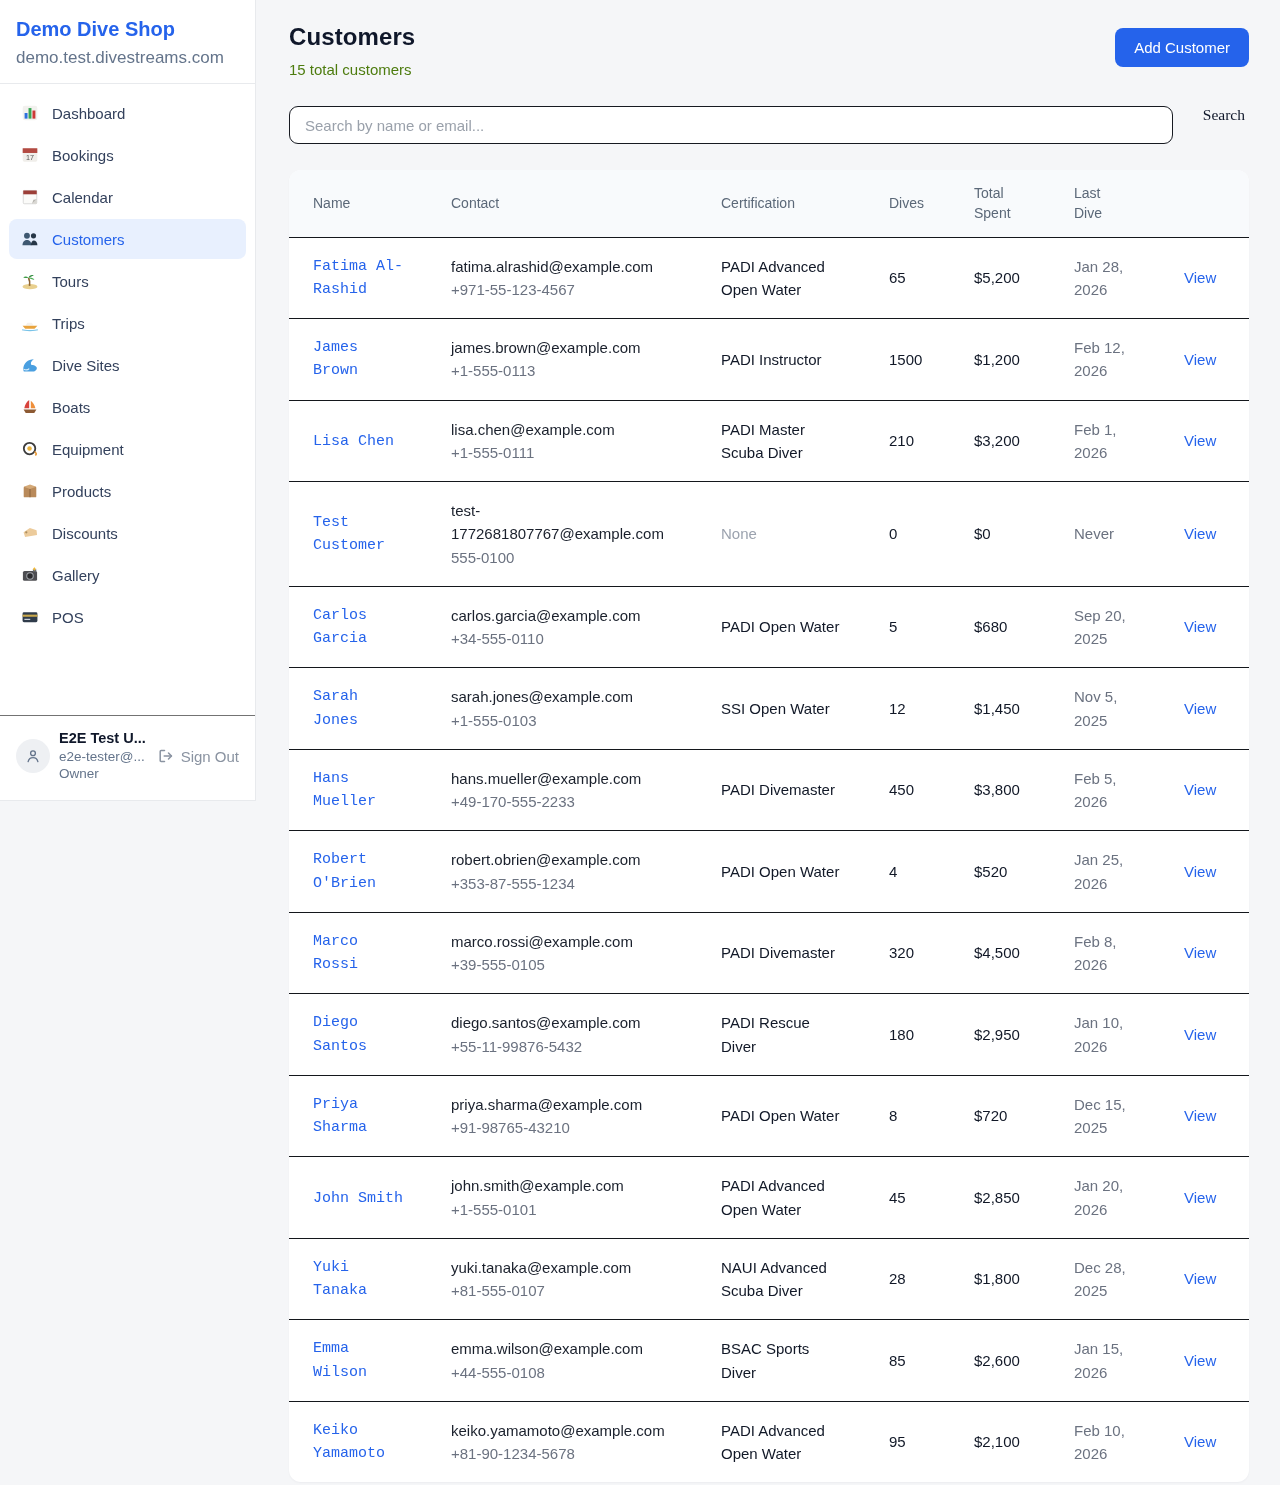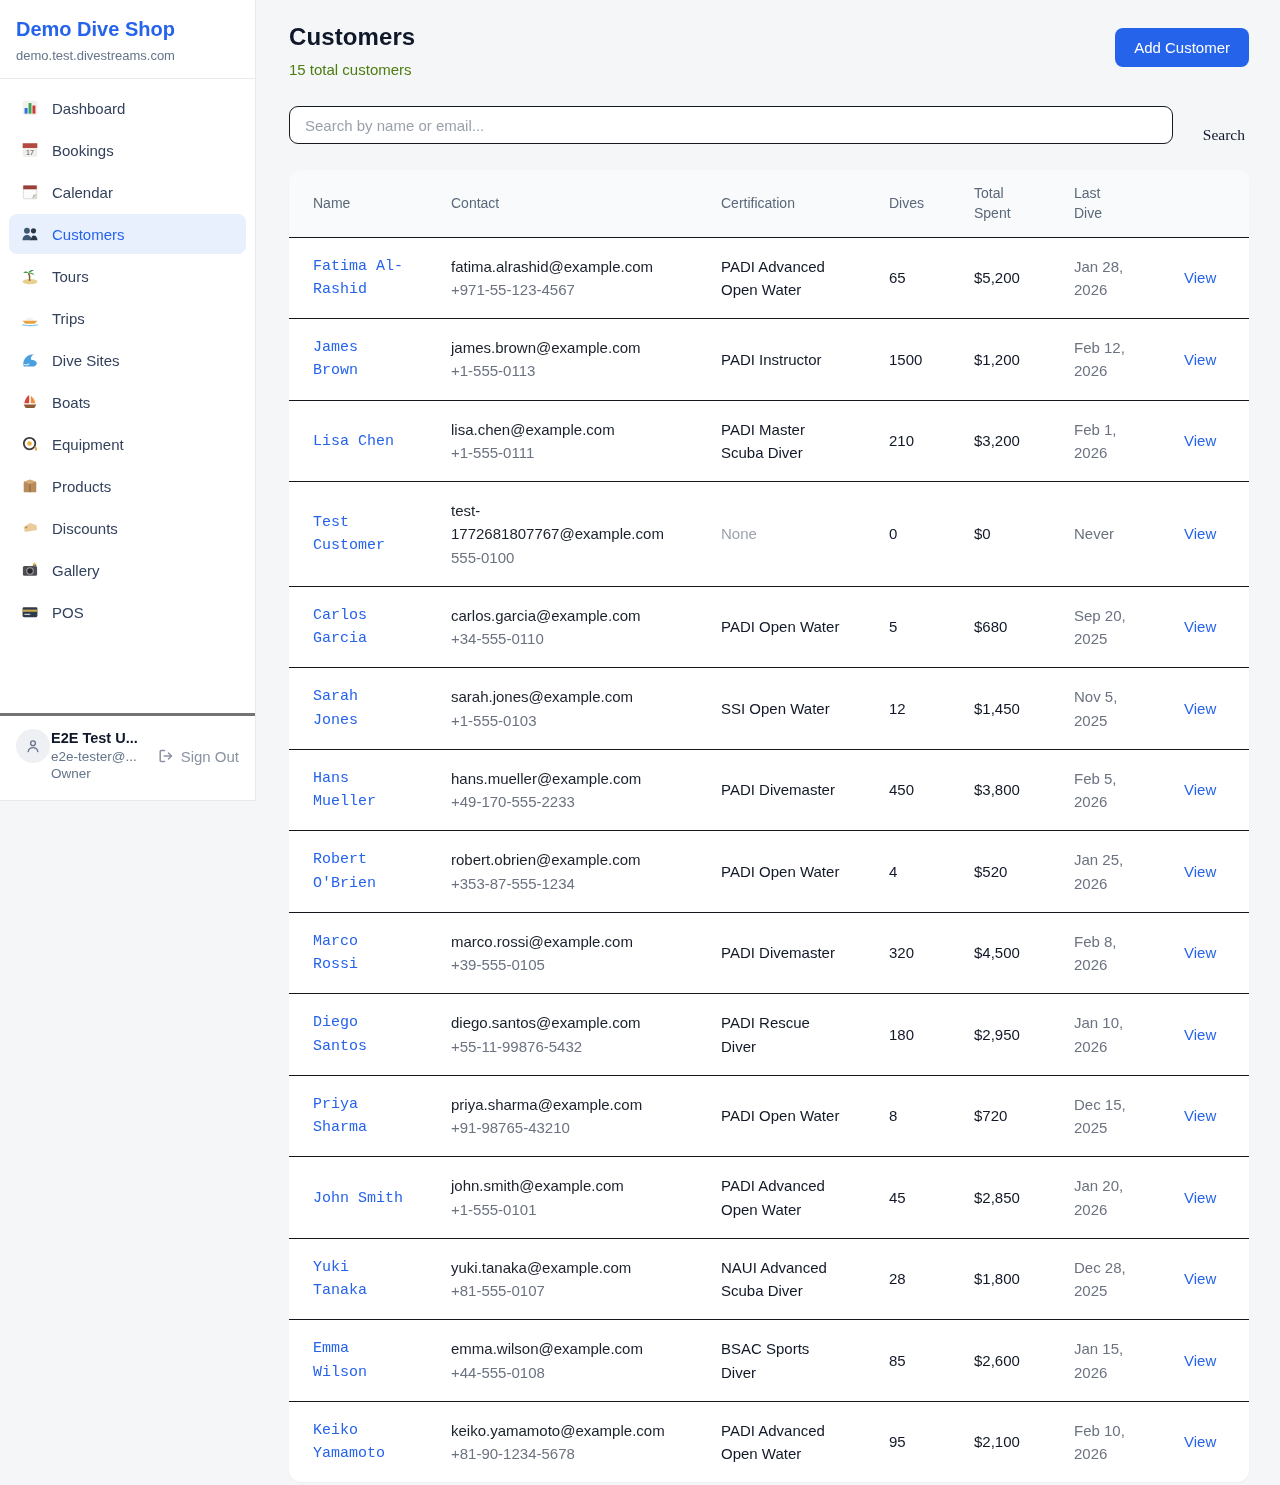--- a/index.html
+++ b/index.html
@@ -15,38 +15,38 @@
   
   .sidebar {
     width: 256px; min-width: 256px; height: 801px;
     background: #ffffff;
     border-right: 1px solid #e8eaed;
     border-bottom: 1px solid #e8eaed;
     display: flex; flex-direction: column;
   }
   .brand { padding: 18px 16px 15px; border-bottom: 1px solid #e8eaed; }
   .brand-name { margin: 0 0 7px; font-size: 20px; font-weight: 700; color: #2563eb; }
-  .brand-domain { margin: 0; font-size: 13px; color: #64748b; }
+  .brand-domain { margin: 0; font-size: 17px; color: #64748b; }
 
   .nav { list-style: none; margin: 9px 0 0; padding: 0 9px; flex: 1; }
   .nav-item {
     display: flex; align-items: center; gap: 13px;
     padding: 11px 12px; margin-bottom: 2px;
     border-radius: 8px; font-size: 15px; color: #33415c;
     cursor: pointer;
   }
   .nav-item.active { background: #e8f0fe; color: #2563eb; }
   .nav-icon { width: 18px; height: 18px; display: inline-flex; flex: none; }
   .nav-icon svg { width: 18px; height: 18px; }
   .nav-label { white-space: nowrap; }
 
   .user-section {
-    border-top: 3px solid #737373;
+    border-top: 1px solid #737373;
     padding: 13px 16px 17px;
-    display: flex; gap: 1px;
+    display: flex; align-items: center; gap: 9px;
   }
   .avatar {
     width: 34px; height: 34px; border-radius: 50%;
     background: #eef0f3; flex: none;
     display: flex; align-items: center; justify-content: center;
   }
   .user-info { flex: 1; min-width: 0; line-height: 1.3; }
   .user-name { font-size: 14.5px; font-weight: 700; color: #0f172a; white-space: nowrap; }
   .user-email { font-size: 13.5px; color: #64748b; white-space: nowrap; }
   .user-role { font-size: 13.5px; color: #64748b; }
@@ -63,21 +63,21 @@
   .page-title { margin: 0 0 10px; font-size: 24px; font-weight: 700; color: #0f172a; letter-spacing: .1px; }
   .page-subtitle { margin: 0; font-size: 15px; color: #4d7c0f; }
   .add-btn {
     margin-top: 5px;
     background: #2563eb; color: #fff;
     border: none; border-radius: 8px;
     padding: 11px 19px; font-size: 15px; font-weight: 500;
     font-family: inherit; cursor: pointer;
   }
 
-  .search-row { display: flex; align-items: flex-end; gap: 26px; margin-bottom: 26px; }
+  .search-row { display: flex; align-items: flex-start; gap: 26px; margin-bottom: 26px; }
   .search-input {
     flex: 1; height: 38px;
     border: 1px solid #171a21; border-radius: 9px;
     padding: 0 15px; font-size: 15px; color: #0f172a;
     background: #fff; font-family: inherit; outline: none;
   }
   .search-input::placeholder { color: #9aa1ab; }
   .search-btn {
     background: none; border: none; padding: 0 4px;
     font-family: Liberation Serif, serif; font-size: 15.5px; color: #0f172a; cursor: pointer;

